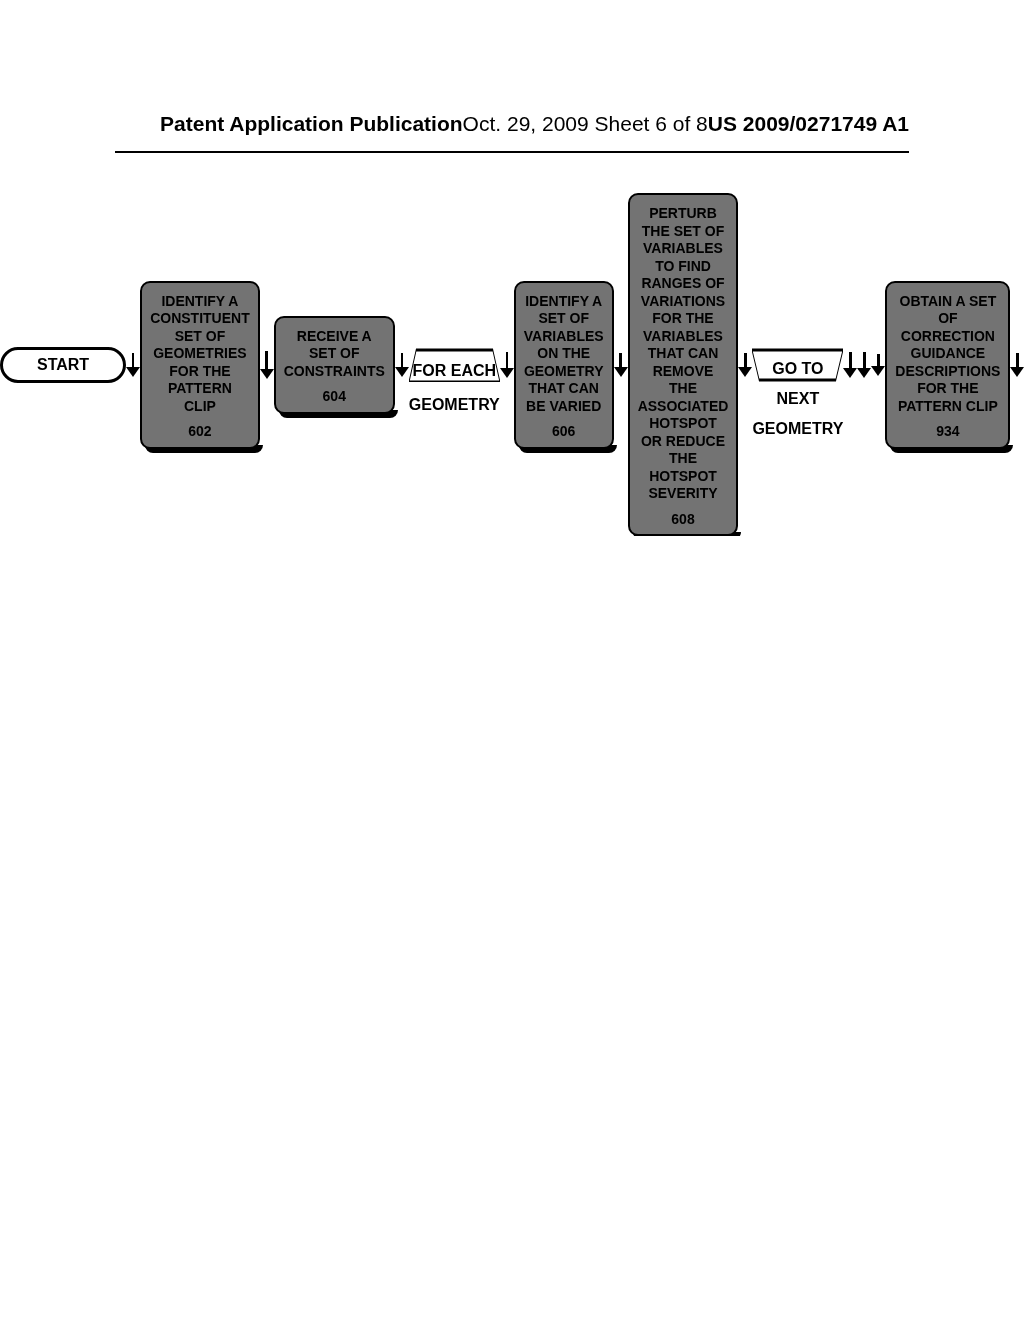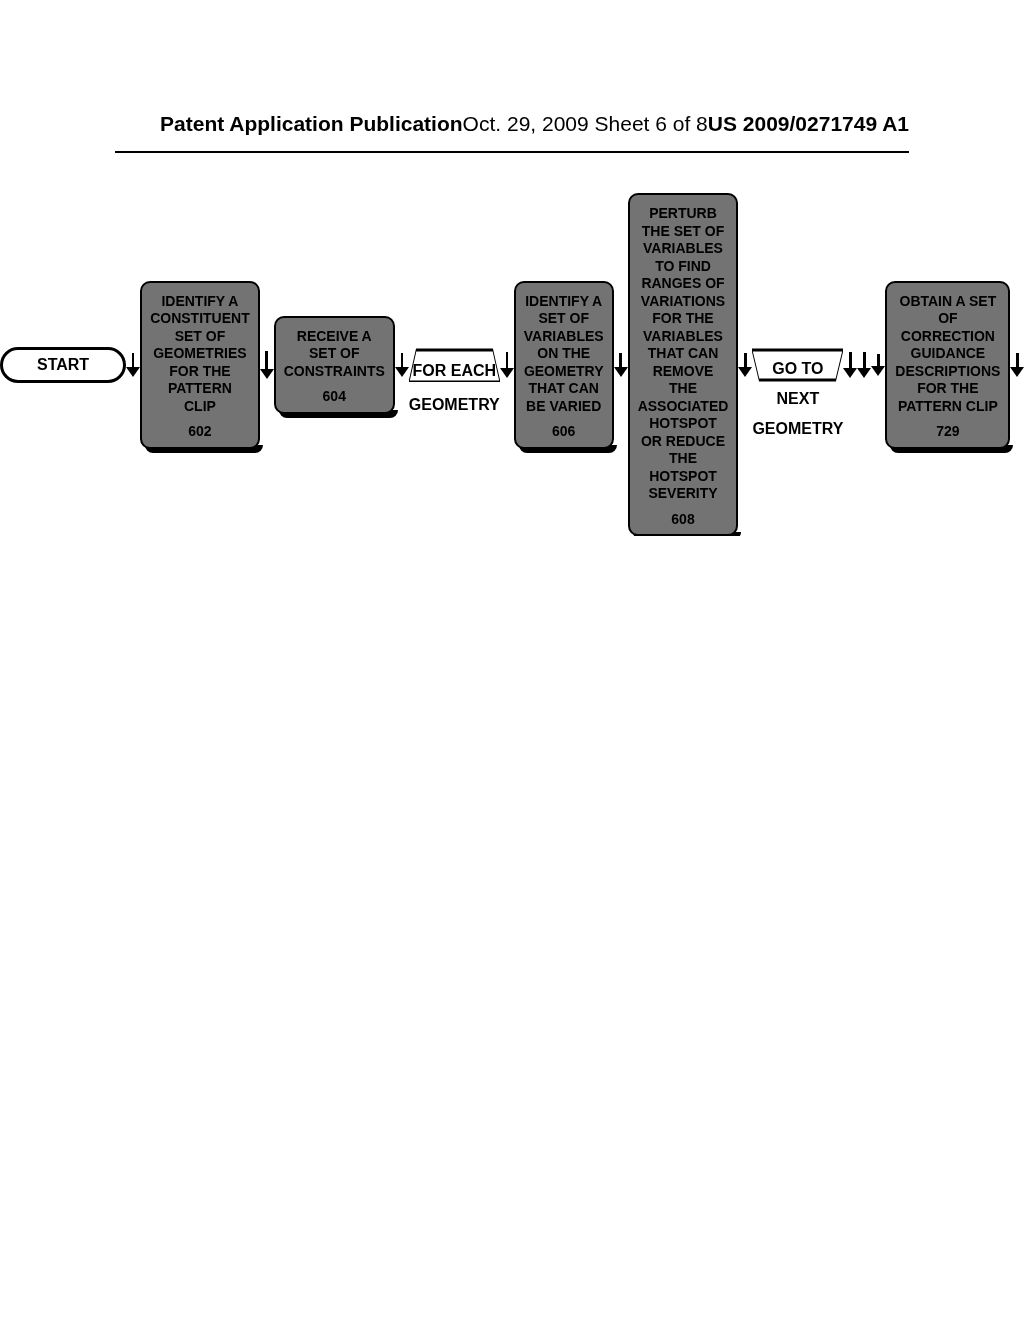--- a/index.html
+++ b/index.html
@@ -188,21 +188,21 @@
     </div>
 
 
   <div class="arrow">
       <div class="stem" style="height:12px"></div>
       <div class="head"></div>
     </div>
 
   <div class="box">
     <span>OBTAIN A SET OF CORRECTION GUIDANCE DESCRIPTIONS FOR THE PATTERN CLIP</span>
-    <span class="num">729</span>
+    <span class="num">934</span>
   </div>
 
   <div class="arrow">
       <div class="stem" style="height:14px"></div>
       <div class="head"></div>
     </div>
 
   <div style="position:relative; width:320px; display:flex; ">
     <div class="terminal">END</div>
     <div class="fig-label" style="right:-110px; bottom:-2px;">FIG. 6</div>

